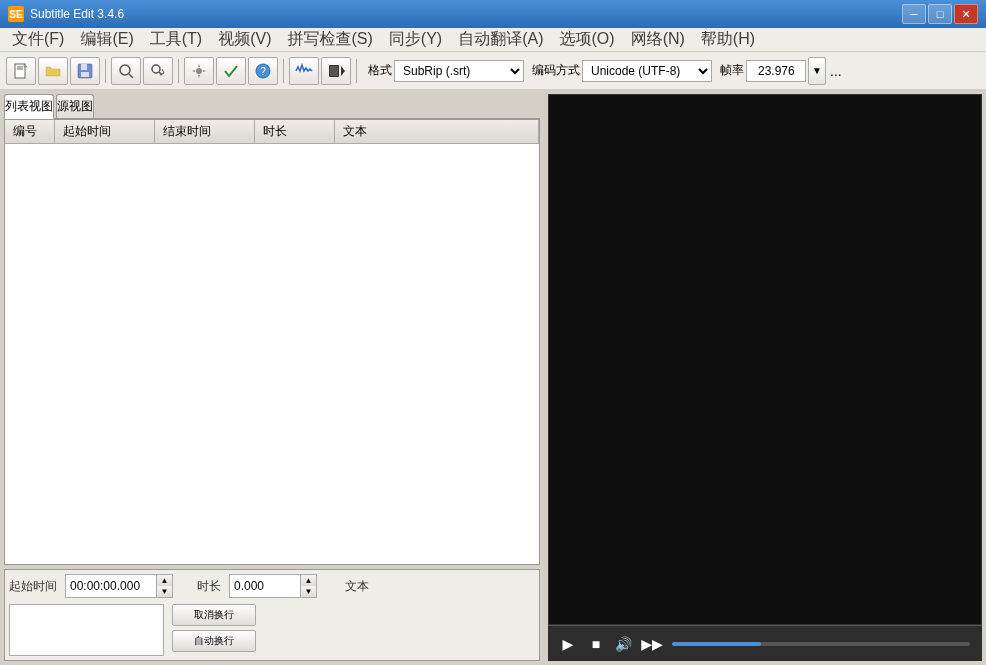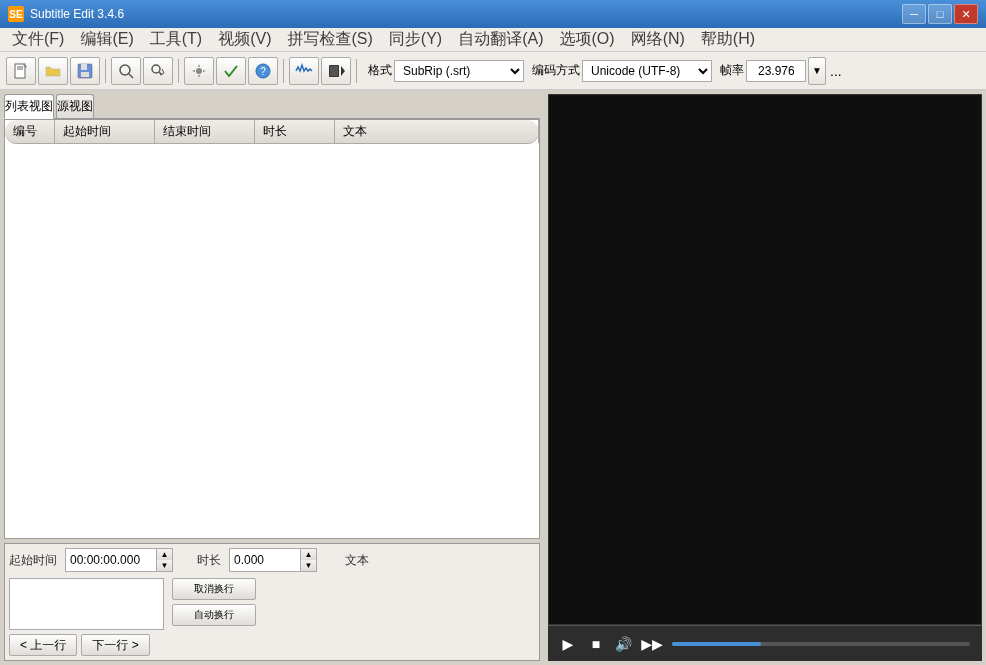--- a/index.html
+++ b/index.html
@@ -148,21 +148,20 @@
       border: 1px solid #999;
       flex: 1;
       overflow: hidden;
     }
     .table-header {
       display: flex;
       background: linear-gradient(to bottom, #f0ede8, #dbd8d2);
       border-bottom: 1px solid #aaa;
       height: 24px;
       align-items: center;
-      border-radius: 12px;
     }
     .th { 
       padding: 0 8px;
       border-right: 1px solid #aaa;
       font-size: 12px;
       height: 100%;
       display: flex;
       align-items: center;
     }
     .th-num { width: 50px; }
@@ -453,24 +452,20 @@
         </div>
         <span class="edit-label" style="margin-left:20px">文本</span>
       </div>
       <div class="text-input-area">
         <textarea class="subtitle-text" style=""></textarea>
         <div class="action-btns">
           <button class="action-btn">取消换行</button>
           <button class="action-btn">自动换行</button>
         </div>
       </div>
-      <div class="nav-btns">
-        <button class="nav-btn">&lt; 上一行</button>
-        <button class="nav-btn">下一行 &gt;</button>
-      </div>
     </div>
   </div>
 
   <div class="right-panel">
     <div class="video-area">
       <div class="video-display"></div>
       <div class="video-controls">
         <button class="vc-btn">▶</button>
         <button class="vc-btn">■</button>
         <button class="vc-btn">🔊</button>

